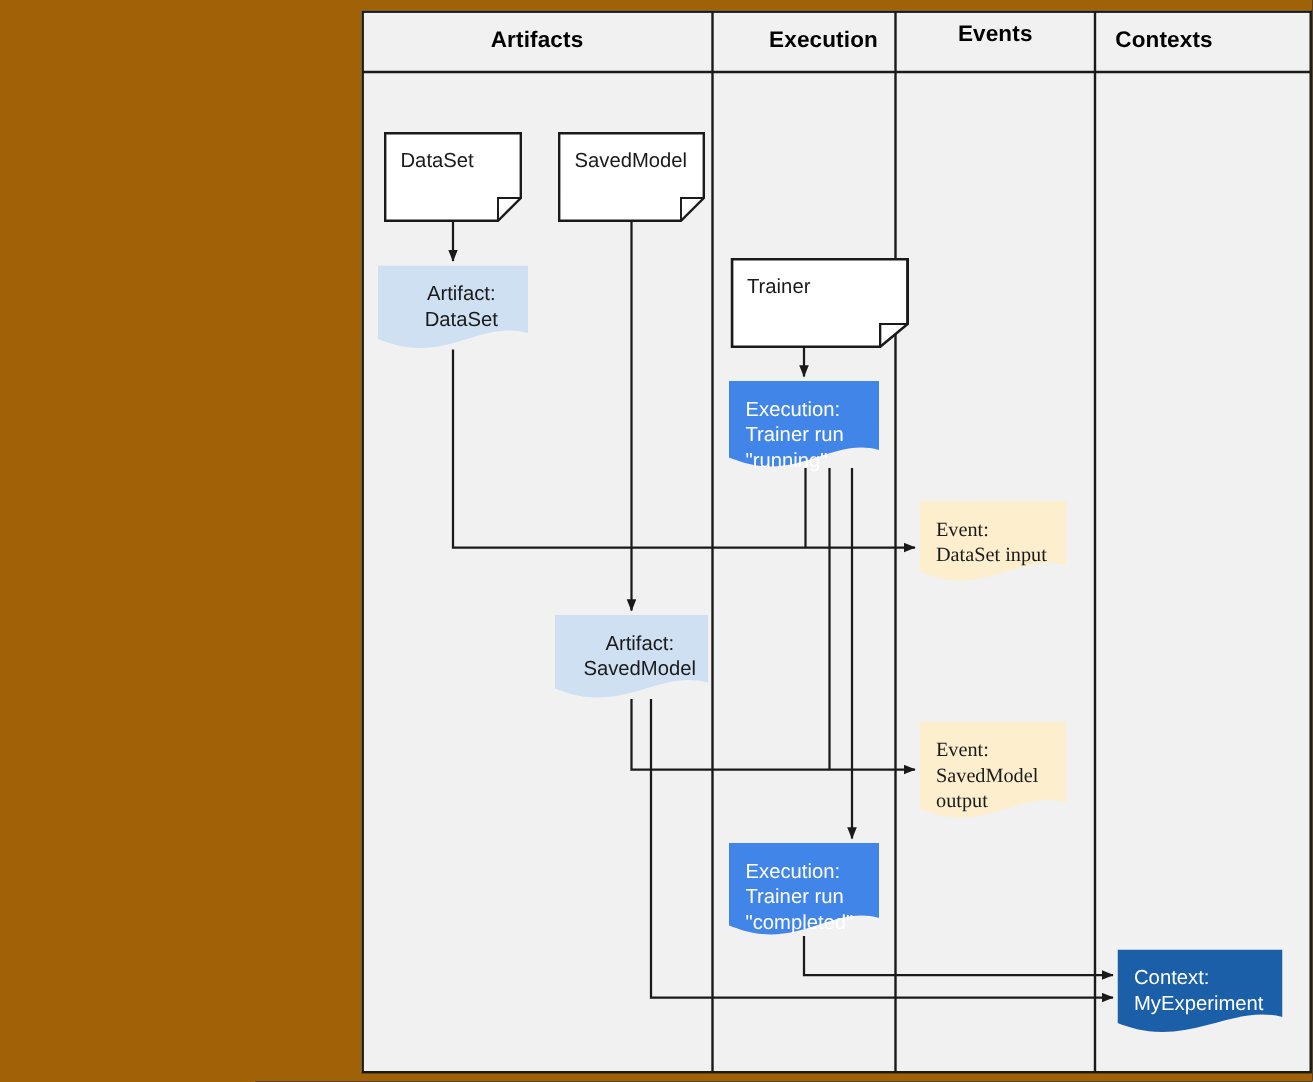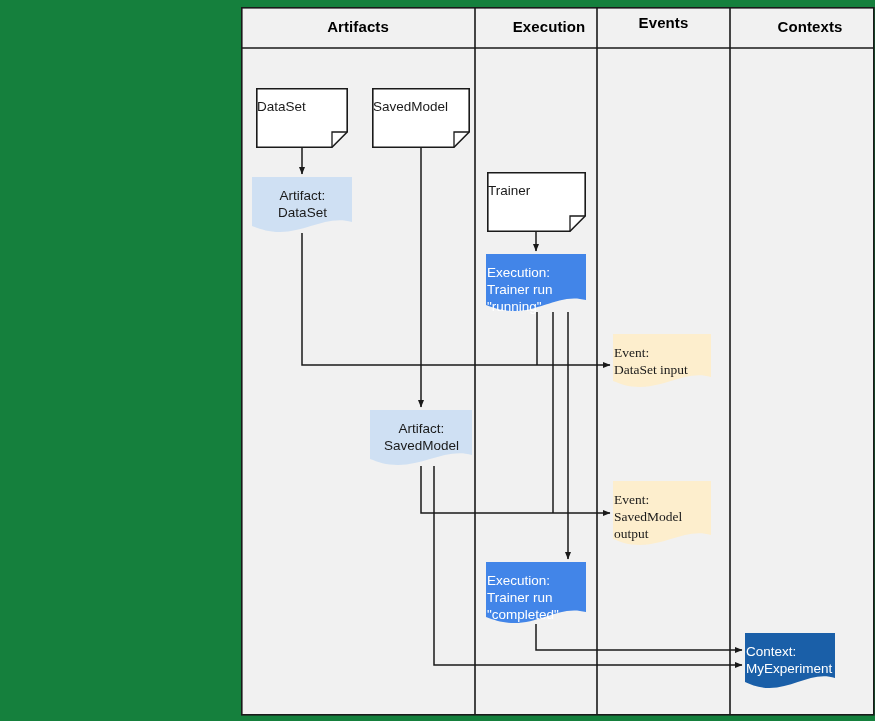--- a/index.html
+++ b/index.html
@@ -7,21 +7,21 @@
     margin: 0; padding: 0;
     width: 875px; height: 721px;
     background: #000000;
     font-family: "Liberation Sans", sans-serif;
     overflow: hidden;
   }
   #stage {
     position: relative;
     width: 875px;
     height: 721px;
-    background: #15803d;
+    background: #a16207;
   }
   #panel {
     position: absolute;
     left: 241px; top: 7px;
     width: 633px; height: 708px;
     background: #f1f1f1;
   }
   #svg-layer {
     position: absolute;
     left: 0; top: 0;
@@ -34,21 +34,21 @@
     font-weight: bold;
     font-size: 15px;
     color: #000000;
     letter-spacing: 0.1px;
   }
   .node {
     position: absolute;
     font-size: 13.5px;
     line-height: 17px;
     color: #1a1a1a;
-    padding: 10px 0 0 1px;
+    padding: 10px 0 0 11px;
   }
   .node .label { position: relative; z-index: 2; white-space: pre-line; }
   .node .shape {
     position: absolute;
     left: 0; top: 0;
     width: 100%; height: 100%;
     z-index: 1;
   }
   .node.white .label { color: #1a1a1a; }
   .node.lightblue .label { color: #1a1a1a; text-align: center; }
@@ -59,21 +59,21 @@
 </head>
 <body>
 
 <div id="stage">
 
   <div id="panel"></div>
 
   <div class="swimlane-title" style="left:241px; top:18px; width:234px;">Artifacts</div>
   <div class="swimlane-title" style="left:480px; top:18px; width:138px;">Execution</div>
   <div class="swimlane-title" style="left:597px; top:14px; width:133px;">Events</div>
-  <div class="swimlane-title" style="left:752px; top:18px; width:116px;">Contexts</div>
+  <div class="swimlane-title" style="left:718px; top:18px; width:116px;">Contexts</div>
 
   <svg id="svg-layer" viewBox="0 0 875 721" width="875" height="721">
     <defs>
       <marker id="arrowhead" markerWidth="9" markerHeight="9" refX="7.5" refY="3.2" orient="auto" markerUnits="userSpaceOnUse">
         <path d="M0,0 L8,3.2 L0,6.4 z" fill="#1a1a1a"></path>
       </marker>
     </defs>
 
     <g stroke="#1a1a1a" stroke-width="1.6" fill="none">
       <rect x="241.8" y="7.8" width="632" height="707"></rect>
@@ -124,21 +124,21 @@
   </div>
 
   <div class="node lightblue" style="left:252px; top:177px; width:100px; height:56px;">
     <svg class="shape" viewBox="0 0 100 56" preserveAspectRatio="none">
       <path d="M0,0 H100 V45 C75,38 55,55 28,55 C16,55 8,52 0,49 Z" fill="#cfe0f3"></path>
     </svg>
     <div class="label">Artifact:
 DataSet</div>
   </div>
 
-  <div class="node white" style="left:487px; top:172px; width:99px; height:60px;">
+  <div class="node white" style="left:487px; top:172px; width:119px; height:60px;">
     <svg class="shape" viewBox="0 0 99 60" preserveAspectRatio="none">
       <path d="M0.8,0.8 H98.2 V44 L83,59.2 H0.8 Z" fill="#ffffff" stroke="#1a1a1a" stroke-width="1.6"></path>
       <path d="M98.2,44 L83,44 L83,59.2" fill="none" stroke="#1a1a1a" stroke-width="1.3"></path>
     </svg>
     <div class="label">Trainer</div>
   </div>
 
   <div class="node blue" style="left:486px; top:254px; width:100px; height:58px;">
     <svg class="shape" viewBox="0 0 100 58" preserveAspectRatio="none">
       <path d="M0,0 H100 V46 C75,39 55,57 28,57 C16,57 8,54 0,51 Z" fill="#4285e8"></path>
@@ -175,21 +175,21 @@
 
   <div class="node blue" style="left:486px; top:562px; width:100px; height:62px;">
     <svg class="shape" viewBox="0 0 100 62" preserveAspectRatio="none">
       <path d="M0,0 H100 V50 C75,43 55,61 28,61 C16,61 8,58 0,55 Z" fill="#4285e8"></path>
     </svg>
     <div class="label">Execution:
 Trainer run
 "completed"</div>
   </div>
 
-  <div class="node navy" style="left:745px; top:633px; width:90px; height:56px;">
+  <div class="node navy" style="left:745px; top:633px; width:110px; height:56px;">
     <svg class="shape" viewBox="0 0 110 56" preserveAspectRatio="none">
       <path d="M0,0 H110 V45 C83,38 60,55 30,55 C17,55 8,52 0,49 Z" fill="#1a5fa8"></path>
     </svg>
     <div class="label">Context:
 MyExperiment</div>
   </div>
 
 </div>
 
 </body></html>

